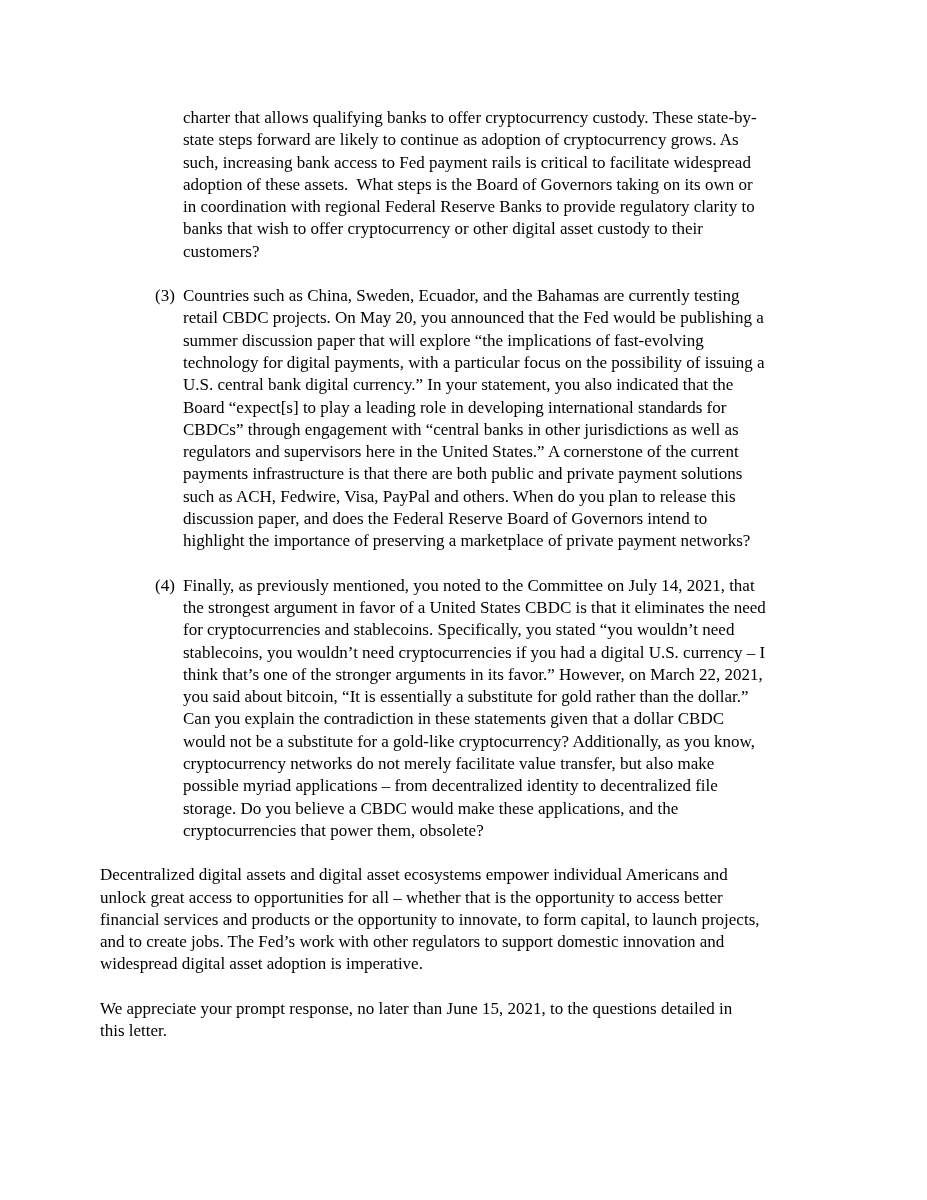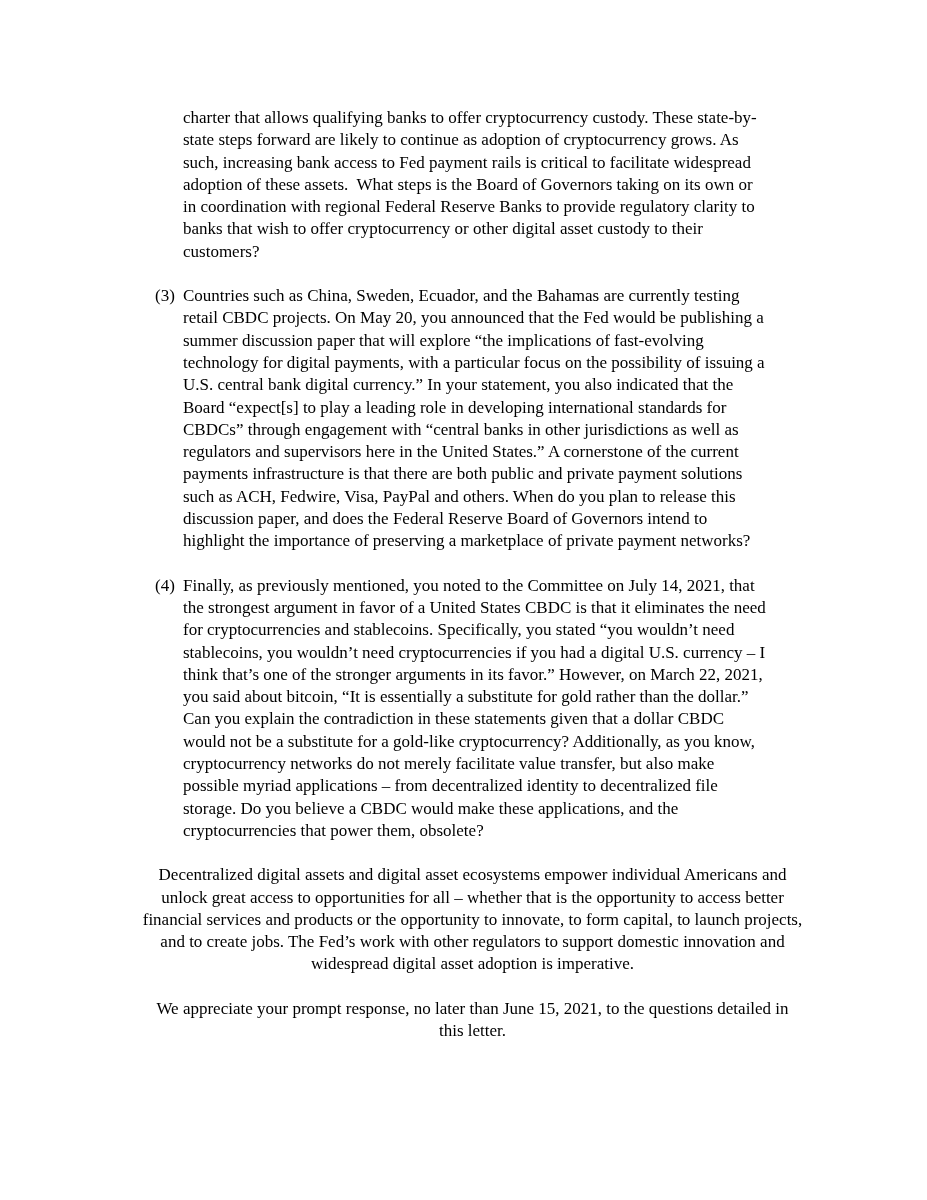--- a/index.html
+++ b/index.html
@@ -40,21 +40,20 @@
     margin: 0;
   }
   .qmarker {
     position: absolute;
     left: -28px;        
     top: 0;
     white-space: pre;
   }
   .flush {
     margin-left: 0;
-    text-align: center;
   }
 </style>
 </head>
 <body>
 
 <div class="page">
   <div class="letter-body">
 
     <p class="para hang">charter that allows qualifying banks to offer cryptocurrency custody. These state-by-
 state steps forward are likely to continue as adoption of cryptocurrency grows. As

